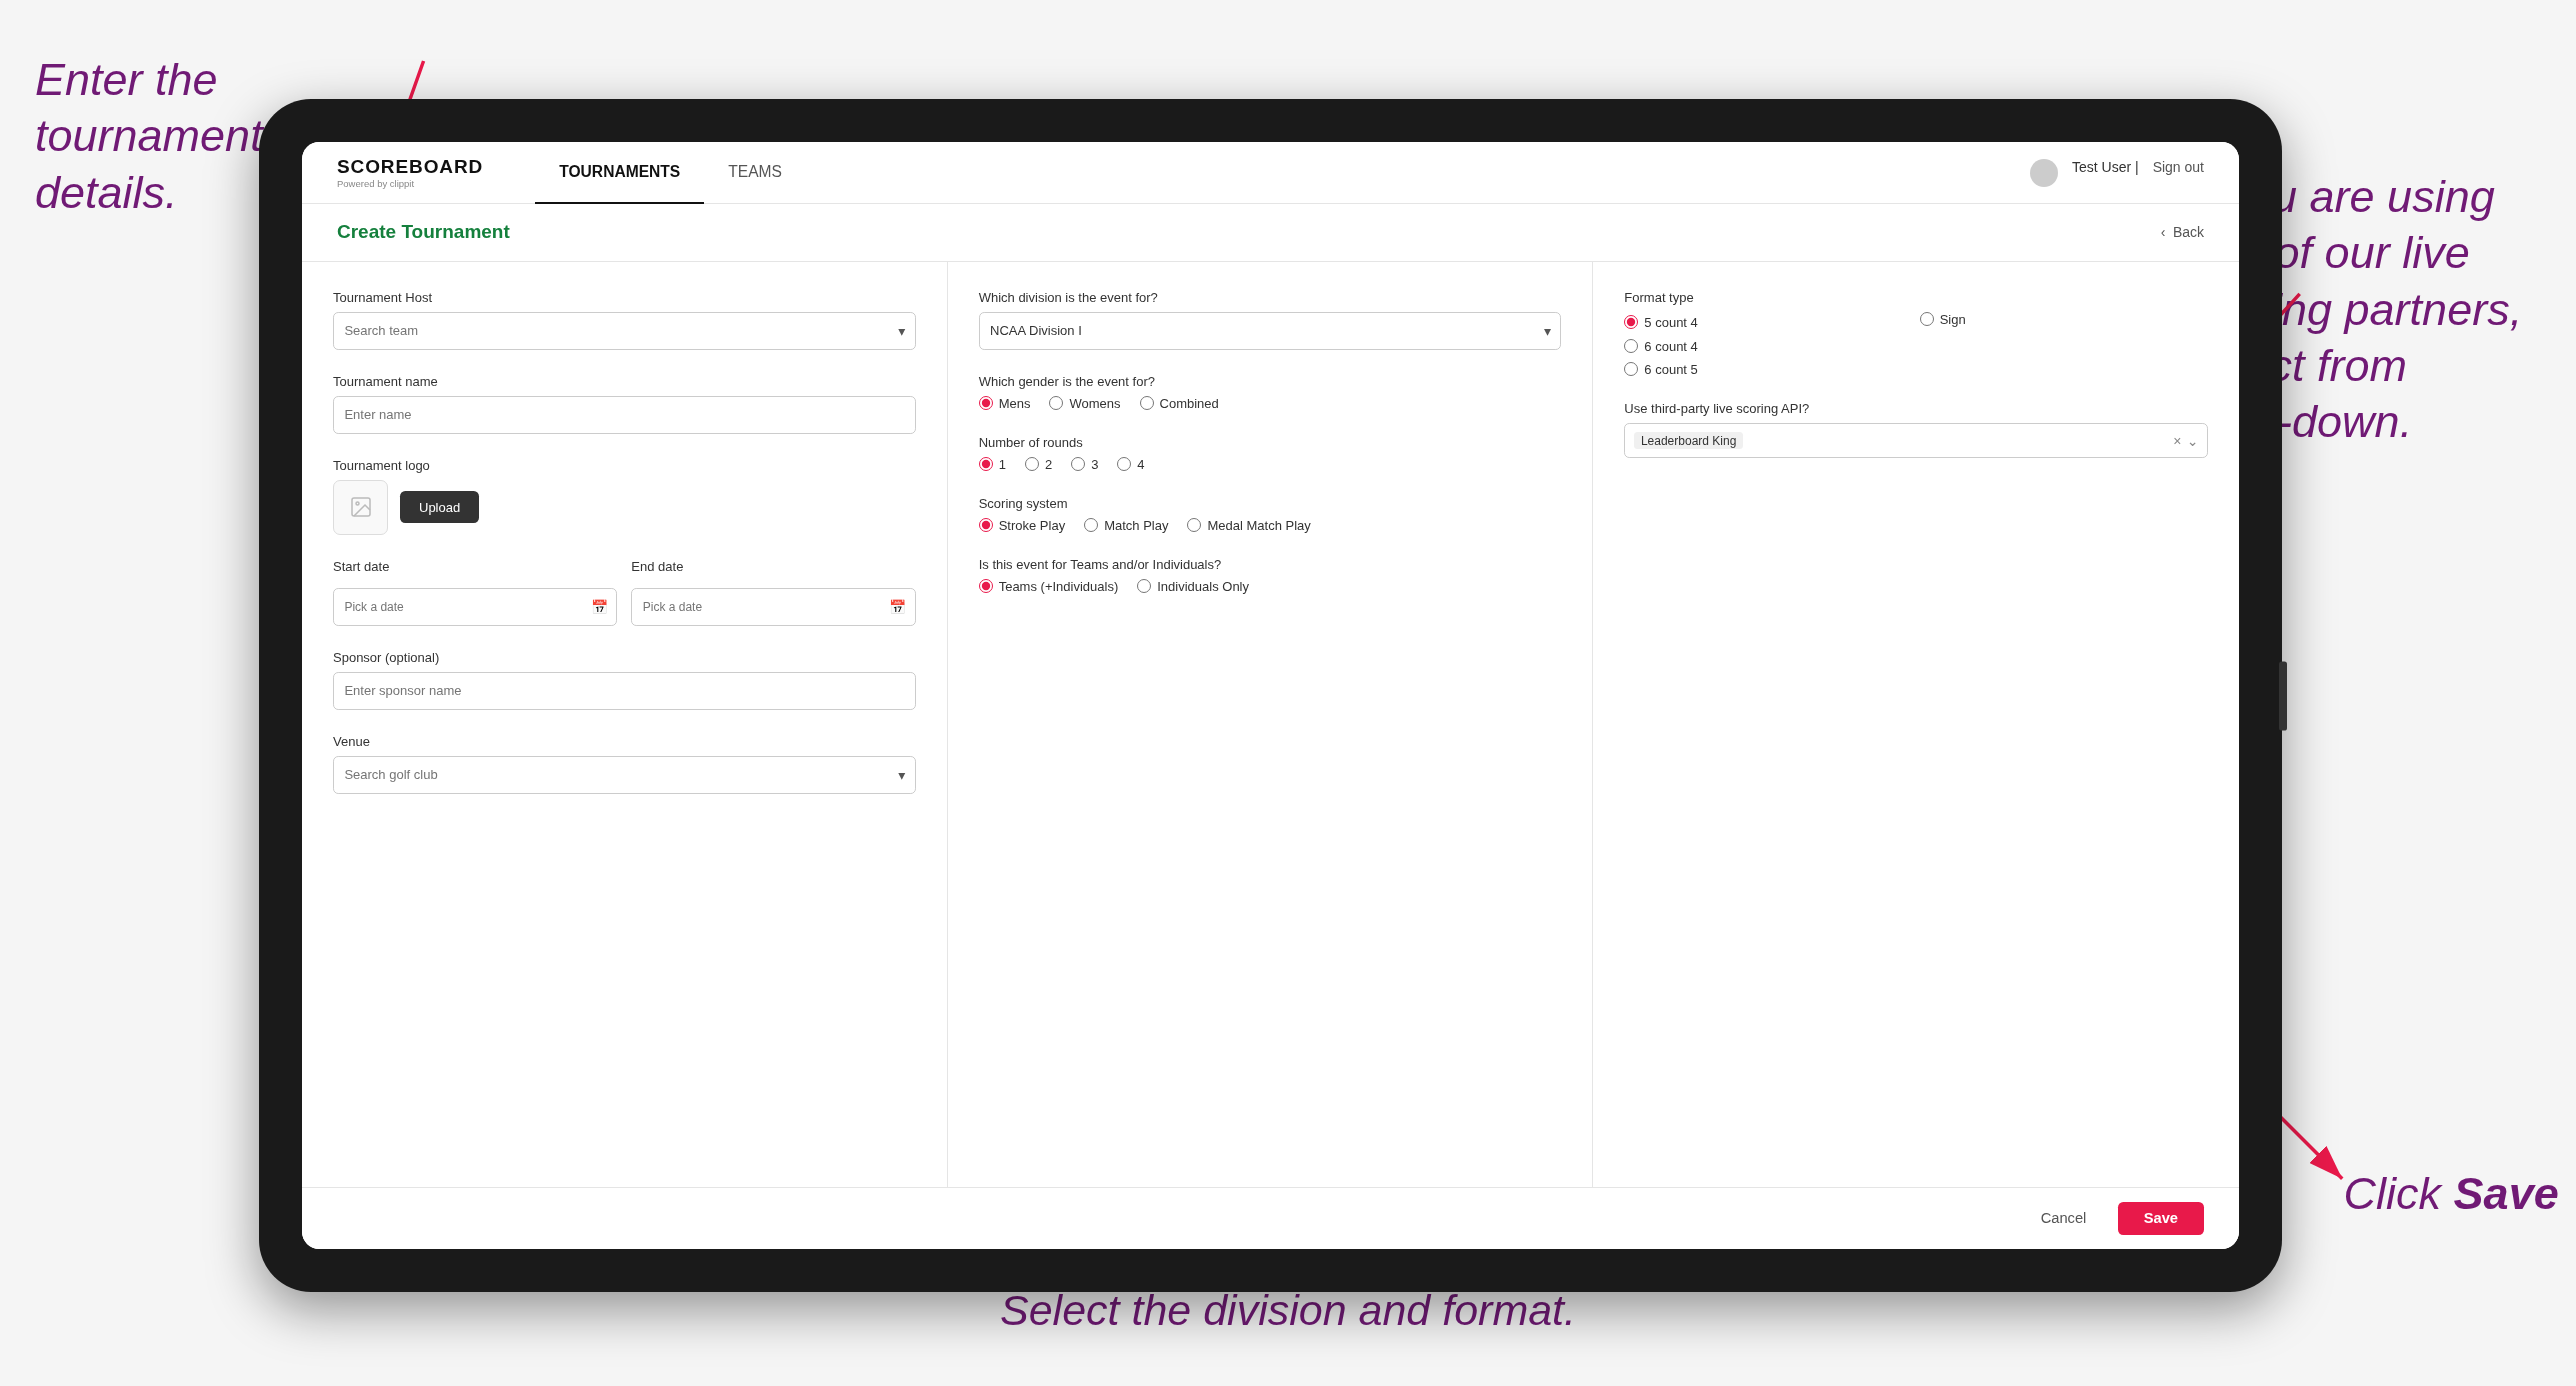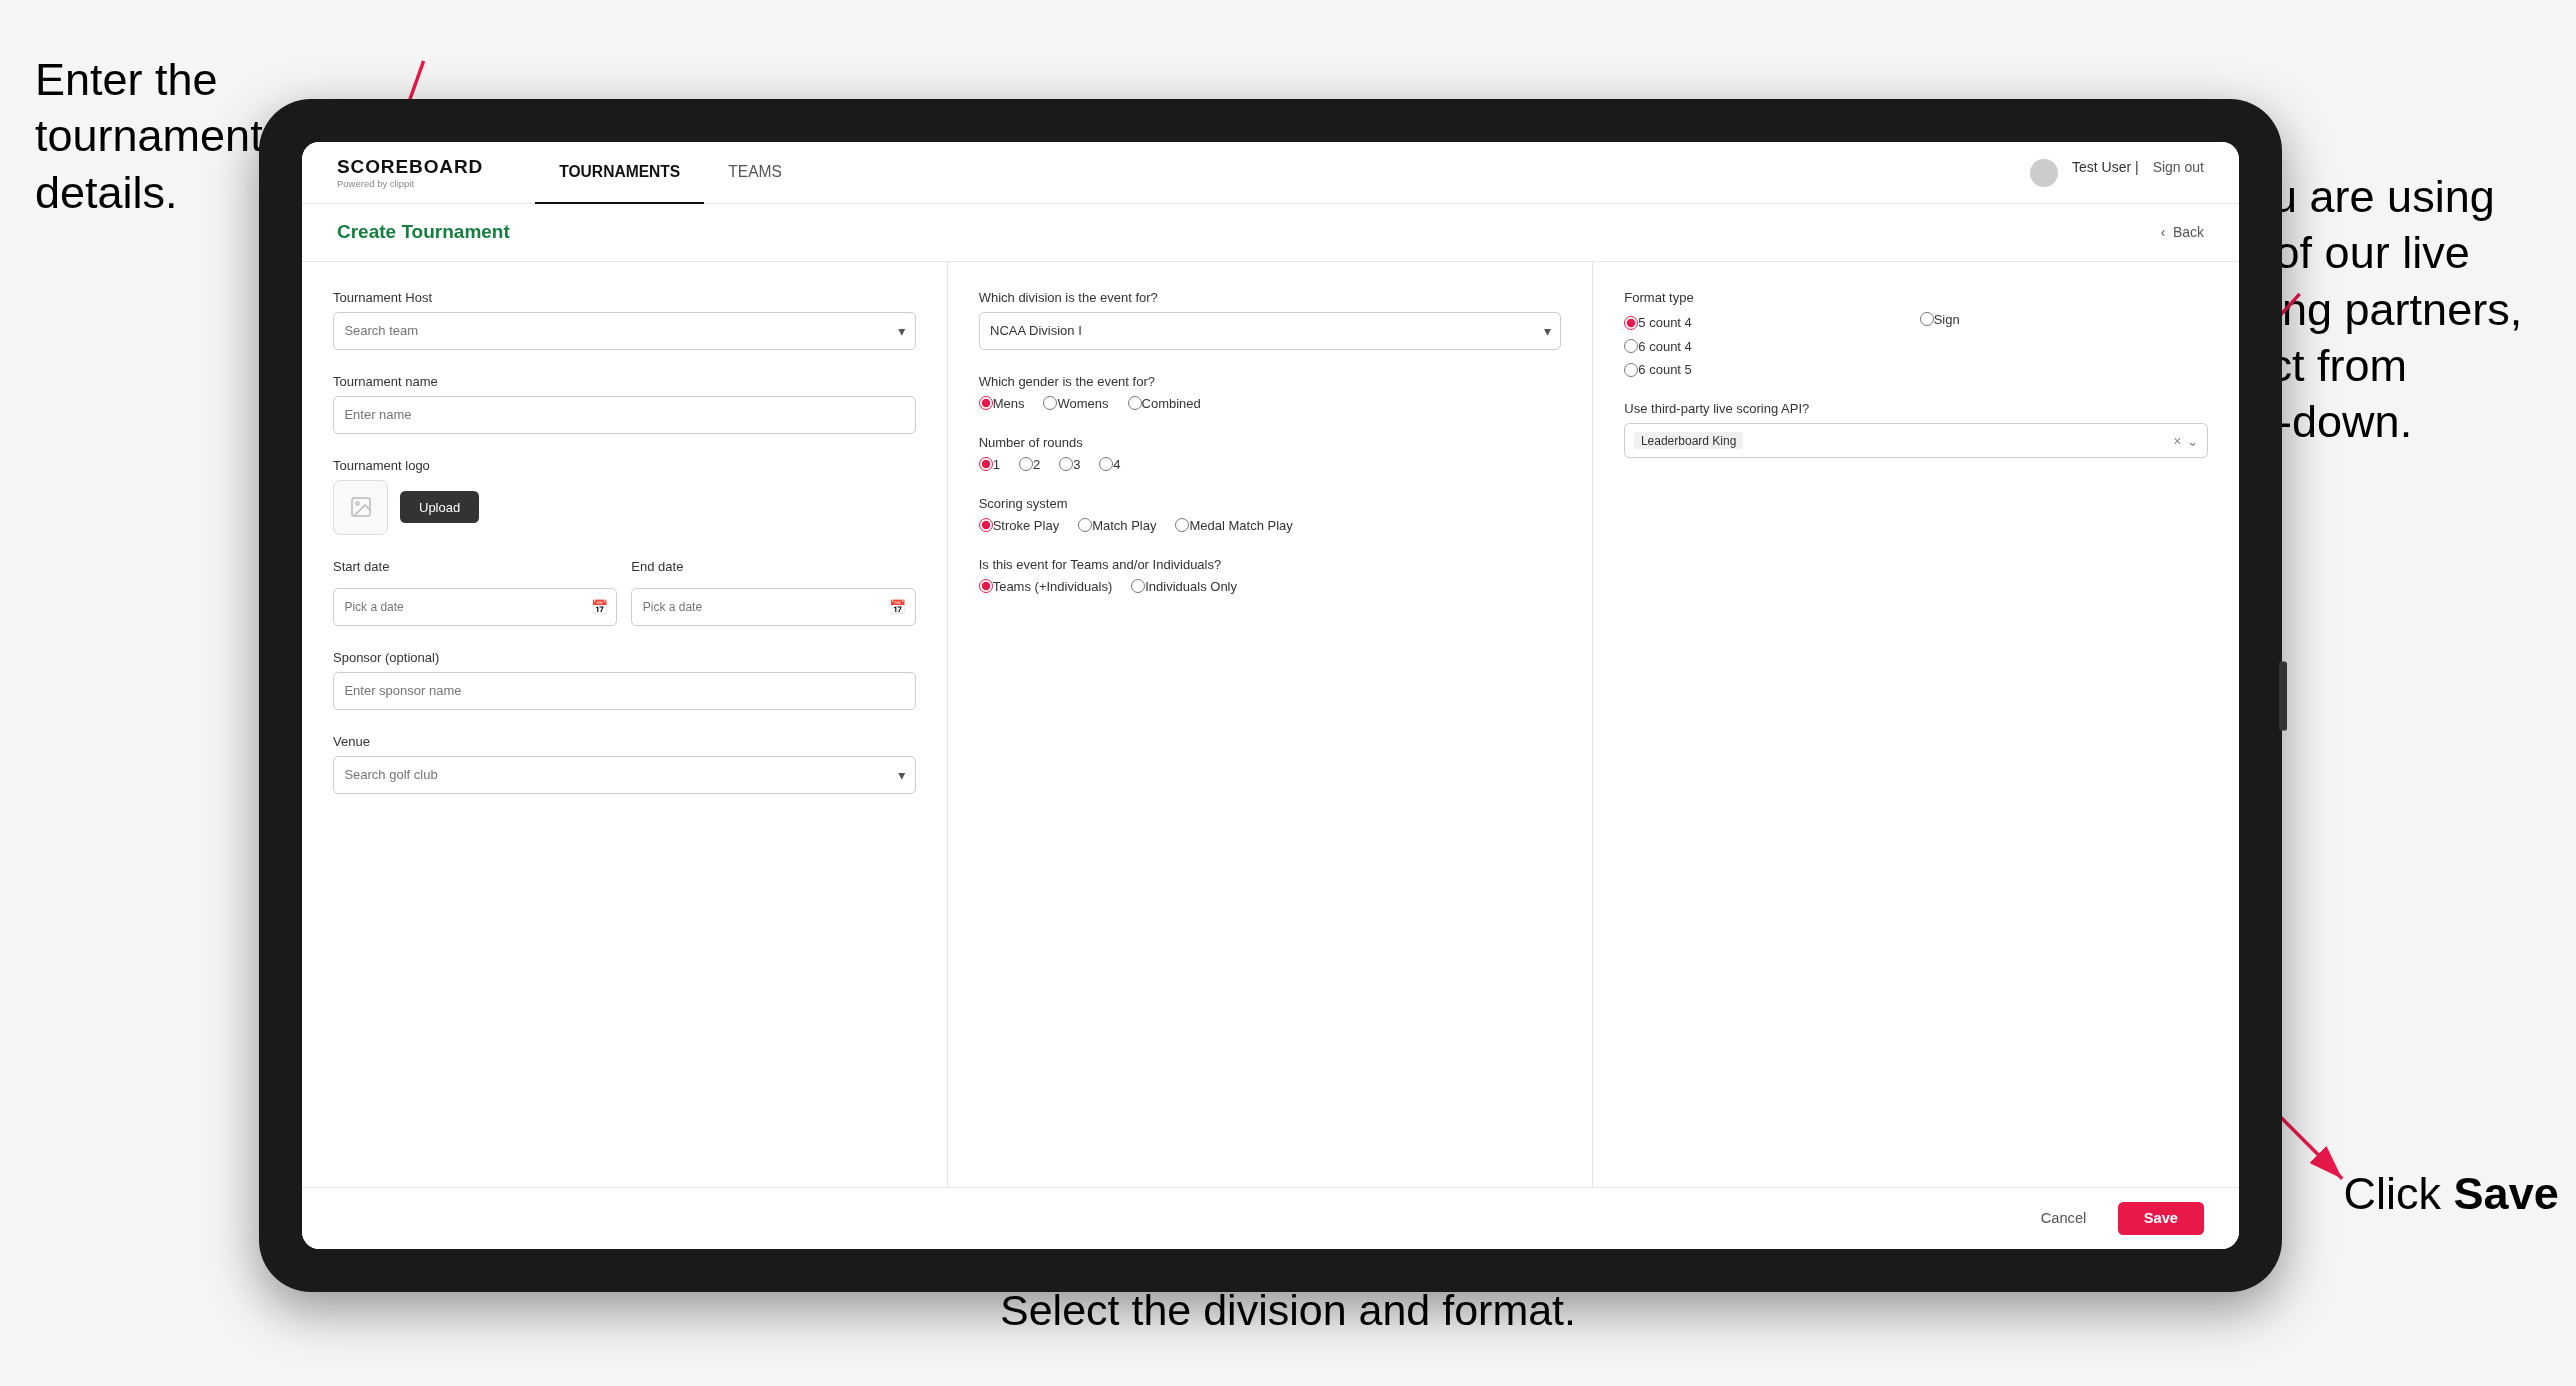--- a/index.html
+++ b/index.html
@@ -10,22 +10,23 @@
       height: 1386px;
       position: relative;
       overflow: hidden;
     }
 
     
     .annotation {
       position: absolute;
       font-size: 45px;
       font-weight: 400;
-      color: #000000;
+      color: #701a75;
       line-height: 1.25;
+      font-style: italic;
     }
     .annotation-topleft {
       top: 52px;
       left: 35px;
     }
     .annotation-topright {
       top: 169px;
       right: 26px;
       text-align: left;
       width: 363px;
@@ -294,21 +295,22 @@
 
     
     .radio-group {
       display: flex;
       flex-wrap: wrap;
       gap: 8.6px 19px;
       align-items: center;
     }
     .radio-item {
       display: flex;
-      align-items: center;
+      align-items: flex-start;
+      gap: 6px;
       font-size: 13px;
       color: #333;
       cursor: pointer;
     }
     .radio-item input[type="radio"] {
       accent-color: #e8194a;
       width: 14px;
       height: 14px;
       cursor: pointer;
     }

